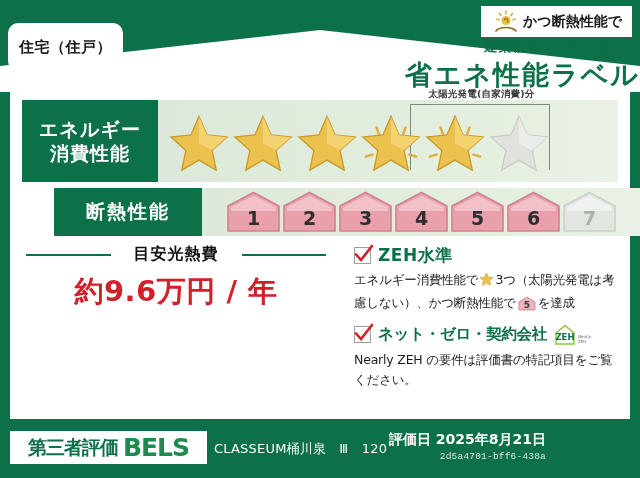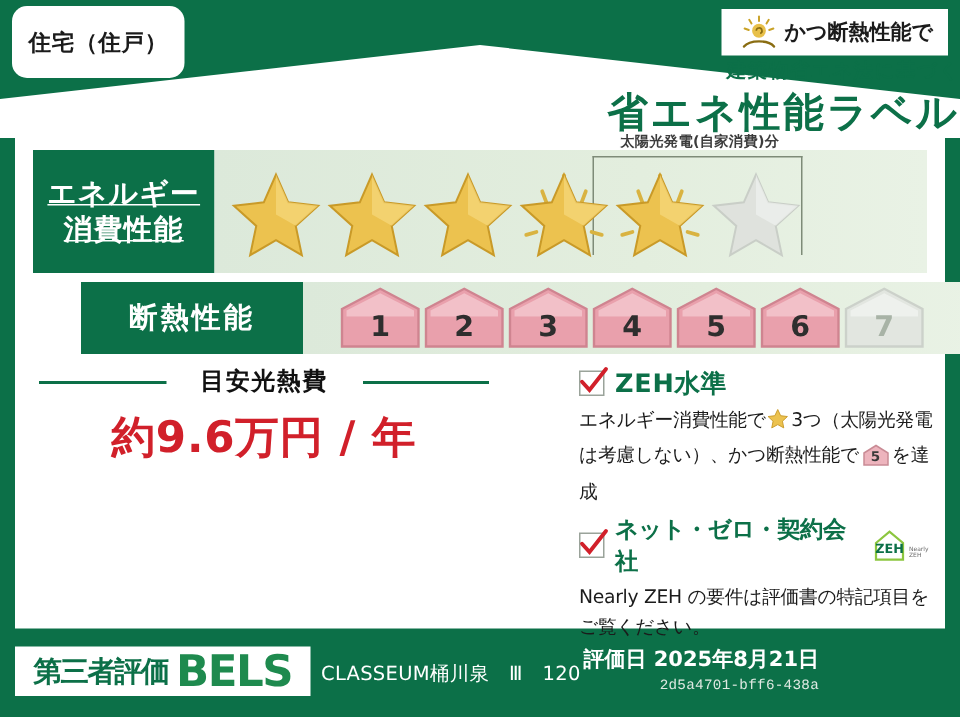--- a/index.html
+++ b/index.html
@@ -13,21 +13,21 @@
     background:#0c7048;box-sizing:border-box;
   }
 
   
   .chip{
     position:absolute;background:#ffffff;
     display:flex;align-items:center;justify-content:center;
     font-weight:bold;color:#1b1b1b;
     box-sizing:border-box;
   }
-  .chip-type{left:8px;top:4px;width:115px;height:48px;font-size:15px;letter-spacing:.5px;border-radius:10px;}
+  .chip-type{left:8px;top:23px;width:115px;height:48px;font-size:15px;letter-spacing:.5px;border-radius:10px;}
   .chip-renew{right:8px;top:6px;width:151px;height:31px;font-size:14px;gap:4px;padding-left:2px;}
   .sun-icon{width:26px;height:24px;flex:0 0 auto;}
 
   
   .roof{
     position:absolute;left:0;top:30px;width:640px;height:62px;
     background:#ffffff;
     clip-path:polygon(50% 0%, 100% 58%, 100% 100%, 0 100%, 0 58%);
   }
   .title-wrap{
@@ -46,21 +46,21 @@
   
   .row{position:absolute;left:12px;width:596px;display:flex;}
   .row-energy{top:8px;height:82px;}
   .row-insul{top:96px;height:48px;padding-left:32px;}
 
   .row-head{
     background:#0c7048;color:#ffffff;font-weight:bold;
     display:flex;flex-direction:column;align-items:center;justify-content:center;
     box-sizing:border-box;flex:0 0 auto;
   }
-  .row-energy .row-head{width:121px;font-size:19px;line-height:1.28;letter-spacing:1px;text-decoration:underline;}
+  .row-energy .row-head{width:136px;font-size:19px;line-height:1.28;letter-spacing:1px;}
   .row-insul .row-head{width:148px;font-size:19px;letter-spacing:2px;}
 
   .row-body{
     flex:1 1 auto;position:relative;
     background:linear-gradient(90deg,#dce9da 0%,#e3eede 60%,#e9f2e5 100%);
   }
 
   
   .stars{
     position:absolute;left:10px;top:14px;
@@ -100,21 +100,21 @@
   .cost-val{margin-top:7px;font-size:29px;font-weight:bold;color:#d1202a;letter-spacing:.5px;}
 
   .note{
     position:absolute;left:14px;top:233px;width:305px;
     font-size:12.5px;line-height:1.72;color:#1b1b1b;font-weight:bold;
     letter-spacing:-0.1px;
   }
 
   
   .zeh{position:absolute;left:344px;top:152px;width:268px;}
-  .zeh-item{margin-bottom:5px;margin-left:32px;}
+  .zeh-item{margin-bottom:5px;}
   .zeh-title{display:flex;align-items:center;gap:7px;}
   .chk{
     width:17px;height:17px;border:1.5px solid #9aa39a;background:#fff;
     flex:0 0 auto;position:relative;box-sizing:border-box;
   }
   .chk svg{position:absolute;left:-2px;top:-4px;}
   .zeh-label{font-size:17px;font-weight:bold;color:#0c7048;letter-spacing:.5px;}
   .zeh-label2{font-size:15.5px;font-weight:bold;color:#0c7048;letter-spacing:-0.3px;}
   .zeh-badge{width:40px;height:24px;flex:0 0 auto;}
   .zeh-desc{
@@ -128,21 +128,21 @@
     font-size:9px;font-weight:bold;color:#3a3a3a;
   }
 
   
   .footer{position:absolute;left:0;top:425px;width:560px;height:53px;}
   .bels{
     position:absolute;left:10px;top:6px;width:197px;height:33px;background:#ffffff;
     display:flex;align-items:center;justify-content:center;gap:5px;
   }
   .bels-jp{font-size:19px;font-weight:bold;color:#0c7048;letter-spacing:-1px;}
-  .bels-en{font-size:29px;font-weight:bold;color:#1e8a4e;letter-spacing:-1px;line-height:1;}
+  .bels-en{font-size:25px;font-weight:bold;color:#1e8a4e;letter-spacing:-1px;line-height:1;}
   .prop{
     position:absolute;left:214px;top:15px;font-size:13px;color:#ffffff;
     letter-spacing:.2px;white-space:pre;
   }
   .evald{position:absolute;right:14px;top:6px;text-align:right;}
   .evald .d{font-size:14px;font-weight:bold;color:#ffffff;letter-spacing:0;}
   .evald .id{font-size:9.5px;color:#dfe9e2;margin-top:2px;letter-spacing:.2px;font-family:Liberation Mono, monospace;}
 
   .wm{
     position:absolute;left:120px;top:195px;font-size:58px;font-weight:bold;

